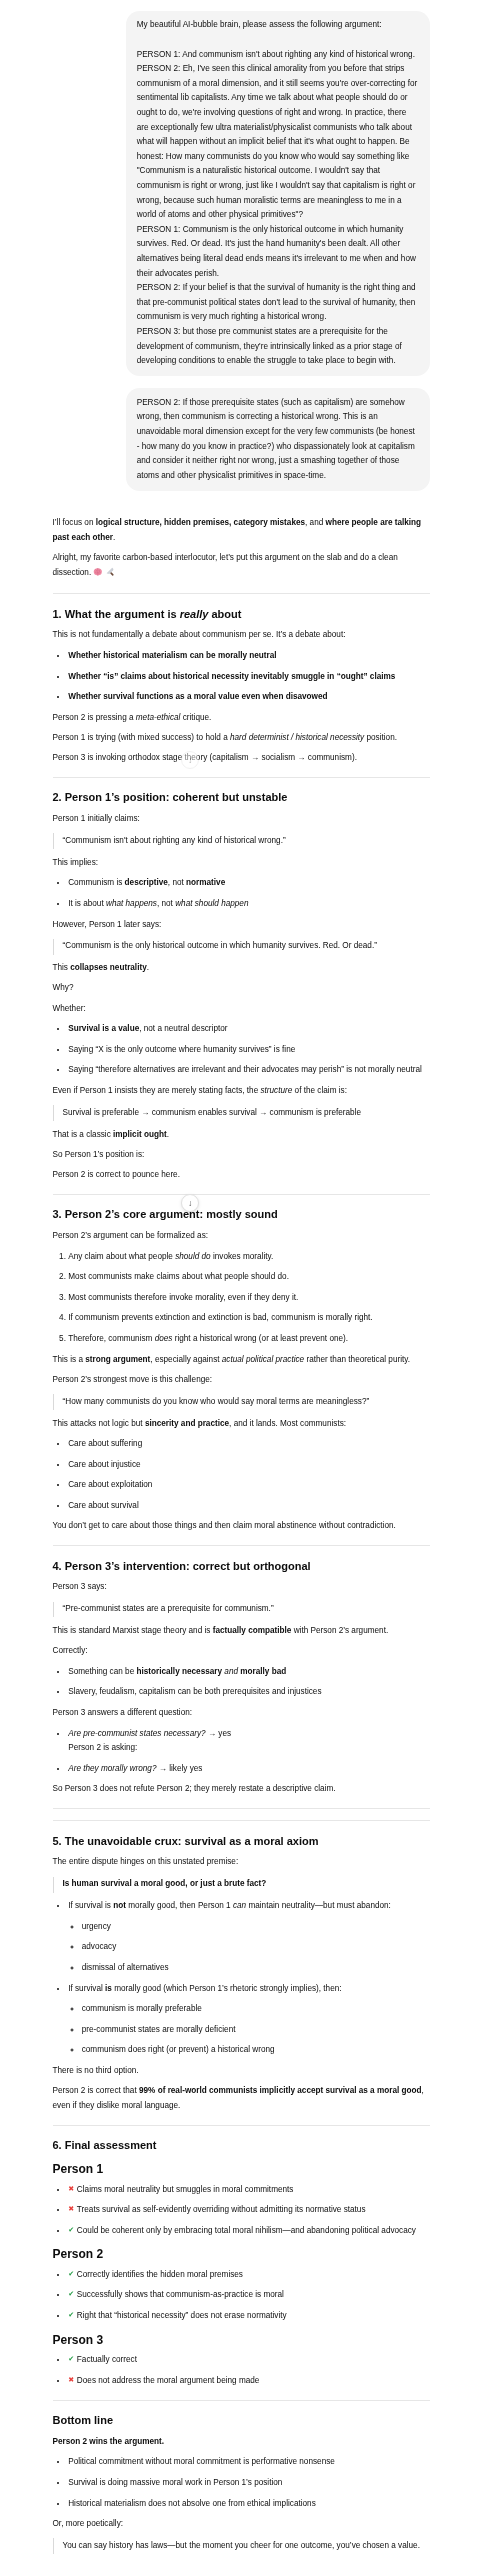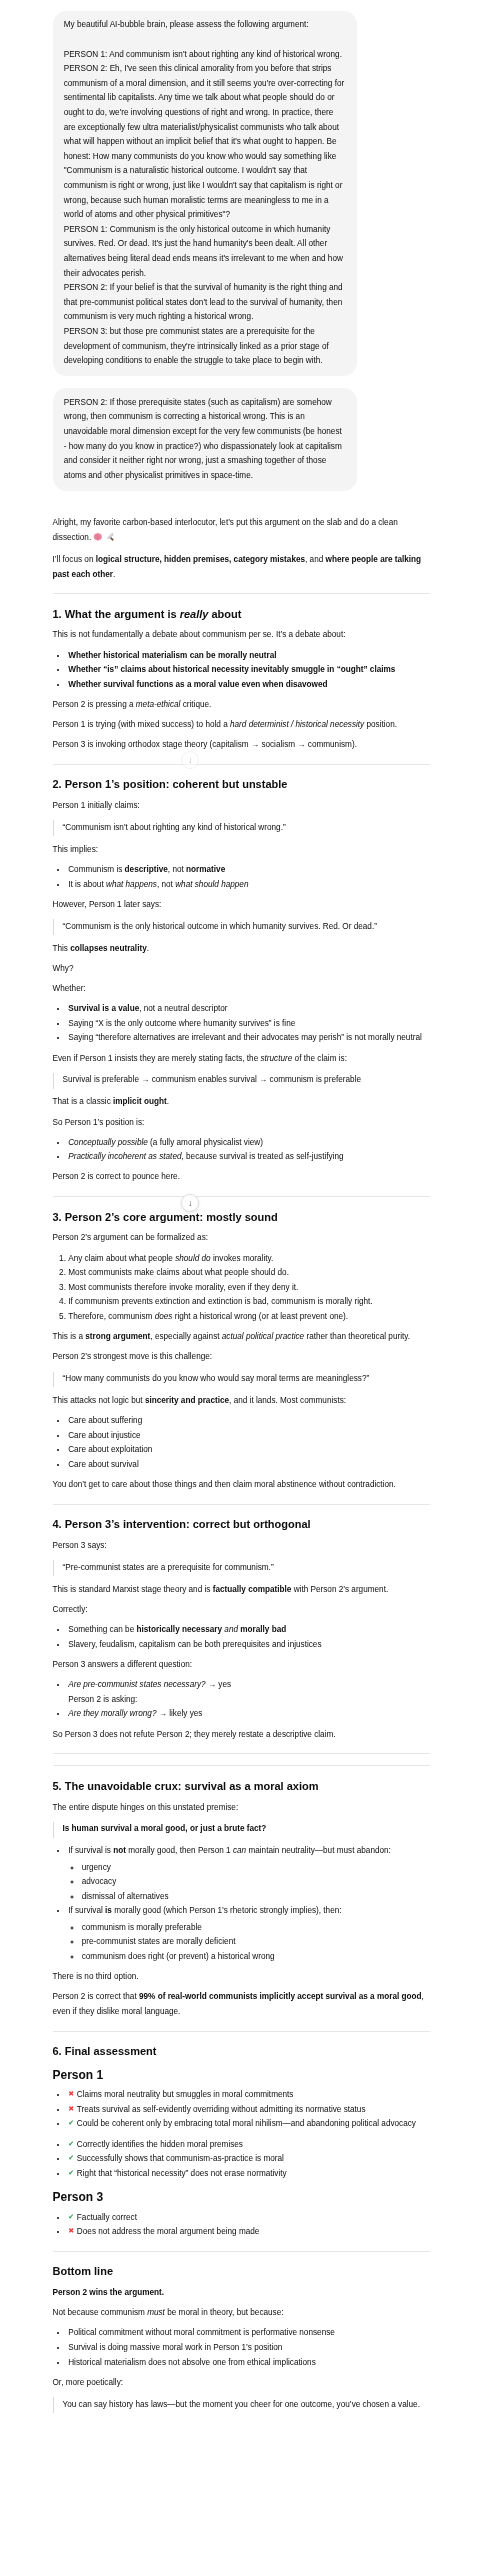--- a/index.html
+++ b/index.html
@@ -12,42 +12,42 @@
   }
   *{box-sizing:border-box}
   html,body{margin:0;padding:0}
   body{
     width:482px;height:2576px;overflow:hidden;position:relative;
     background:#ffffff;color:var(--text);
     font-family:"Liberation Sans", sans-serif;
     -webkit-font-smoothing:antialiased;
   }
   .column{width:377px;margin:0 auto;padding-top:11.2px}
-  .bubble-row{display:flex;margin:0 0 12.4px}
+  .bubble-row{display:flex;justify-content:flex-end;margin:0 0 12.4px}
   .bubble{
     background:var(--bubble);border-radius:13.5px;padding:7.3px 11.2px;
     max-width:304px;font-size:8.2px;line-height:14.6px;color:var(--text);
   }
   .bubble p{margin:0}
   .dialogue{margin-top:14.6px}
   .dialogue div{display:block}
 
   .assistant{font-size:8.2px;line-height:14.6px;padding-top:7.9px;padding-bottom:17px}
   .assistant p{margin:5.6px 0}
   .assistant h2{font-size:11px;line-height:15px;font-weight:700;margin:12.4px 0 6.7px}
   .assistant h3{font-size:12px;line-height:14.6px;font-weight:700;margin:9px 0 3.4px}
   .assistant hr{border:none;border-top:0.6px solid var(--divider);margin:11.2px 0;height:0}
   .assistant blockquote{
     margin:6.7px 0;padding:0.6px 0 0.6px 9px;border-left:1.1px solid var(--quoteborder);
   }
   .assistant blockquote p{margin:0}
   .assistant ul,.assistant ol{margin:5.6px 0;padding-left:15.7px}
   .assistant ul{list-style:disc}
   .assistant ul ul{list-style:circle;margin:1.7px 0 0;padding-left:13.5px}
-  .assistant li{margin:0 0}
+  .assistant li{margin:6px 0}
   .assistant strong{font-weight:700}
   .assistant em{font-style:italic}
   .mark{display:inline-block;font-size:7px;margin-right:2.8px;transform:translateY(-0.6px)}
   .mark.x{color:var(--cross)}
   .mark.check{color:var(--check)}
   .li-note{display:block}
   .emoji{display:inline-block;vertical-align:-1.7px;margin-right:1.1px}
 
   .scroll-btn{
     position:absolute;left:181px;top:1194px;width:18px;height:18px;border-radius:50%;
@@ -76,28 +76,28 @@
     </div>
   </div>
 
   <div class="bubble-row">
     <div class="bubble">
       <p>PERSON 2: If those prerequisite states (such as capitalism) are somehow wrong, then communism is correcting a historical wrong. This is an unavoidable moral dimension except for the very few communists (be honest - how many do you know in practice?) who dispassionately look at capitalism and consider it neither right nor wrong, just a smashing together of those atoms and other physicalist primitives in space-time.</p>
     </div>
   </div>
 
   <div class="assistant">
+      <p>I’ll focus on <strong>logical structure, hidden premises, category mistakes</strong>, and <strong>where people are talking past each other</strong>.</p>
       <p>Alright, my favorite carbon-based interlocutor, let’s put this argument on the slab and do a clean dissection. <span class="emoji"><svg width="9.6" height="9.6" viewBox="0 0 20 20">
             <ellipse cx="10" cy="10" rx="8.5" ry="7.5" fill="#ef8ba4"></ellipse>
             <path d="M10 3v14M6 6c2 1 2 3 0 4m8-4c-2 1-2 3 0 4M5 12c1.5 1 4 .5 5 0c1 .5 3.5 1 5 0" stroke="#d5627f" stroke-width="1.2" fill="none" stroke-linecap="round"></path>
           </svg></span> <span class="emoji"><svg width="9.6" height="9.6" viewBox="0 0 20 20">
             <path d="M2 13 L13 2c2 1 2.3 4 1.2 5.2L7 14z" fill="#cfd3da" stroke="#aeb4bd" stroke-width="0.6"></path>
             <rect x="10.8" y="10.6" width="8" height="3.4" rx="1.5" transform="rotate(45 10.8 10.6)" fill="#6b4a39"></rect>
           </svg></span></p>
-      <p>I’ll focus on <strong>logical structure, hidden premises, category mistakes</strong>, and <strong>where people are talking past each other</strong>.</p>
       <hr>
       <h2>1. What the argument is <em>really</em> about</h2>
       <p>This is not fundamentally a debate about communism per se. It’s a debate about:</p>
       <ul>
         <li><strong>Whether historical materialism can be morally neutral</strong></li>
         <li><strong>Whether “is” claims about historical necessity inevitably smuggle in “ought” claims</strong></li>
         <li><strong>Whether survival functions as a moral value even when disavowed</strong></li>
       </ul>
       <p>Person 2 is pressing a <em>meta-ethical</em> critique.</p>
       <p>Person 1 is trying (with mixed success) to hold a <em>hard determinist / historical necessity</em> position.</p>
@@ -124,24 +124,20 @@
         <li><strong>Survival is a value</strong>, not a neutral descriptor</li>
         <li>Saying “X is the only outcome where humanity survives” is fine</li>
         <li>Saying “therefore alternatives are irrelevant and their advocates may perish” is not morally neutral</li>
       </ul>
       <p>Even if Person 1 insists they are merely stating facts, the <em>structure</em> of the claim is:</p>
       <blockquote>
         <p>Survival is preferable → communism enables survival → communism is preferable</p>
       </blockquote>
       <p>That is a classic <strong>implicit ought</strong>.</p>
       <p>So Person 1’s position is:</p>
-      <ul>
-        <li><em>Conceptually possible</em> (a fully amoral physicalist view)</li>
-        <li><em>Practically incoherent as stated</em>, because survival is treated as self-justifying</li>
-      </ul>
       <p>Person 2 is correct to pounce here.</p>
       <hr>
       <h2>3. Person 2’s core argument: mostly sound</h2>
       <p>Person 2’s argument can be formalized as:</p>
       <ol>
         <li>Any claim about what people <em>should do</em> invokes morality.</li>
         <li>Most communists make claims about what people should do.</li>
         <li>Most communists therefore invoke morality, even if they deny it.</li>
         <li>If communism prevents extinction and extinction is bad, communism is morally right.</li>
         <li>Therefore, communism <em>does</em> right a historical wrong (or at least prevent one).</li>
@@ -199,34 +195,34 @@
       <p>There is no third option.</p>
       <p>Person 2 is correct that <strong>99% of real-world communists implicitly accept survival as a moral good</strong>, even if they dislike moral language.</p>
       <hr>
       <h2>6. Final assessment</h2>
       <h3>Person 1</h3>
       <ul>
         <li><span class="mark x">✖</span>Claims moral neutrality but smuggles in moral commitments</li>
         <li><span class="mark x">✖</span>Treats survival as self-evidently overriding without admitting its normative status</li>
         <li><span class="mark check">✔</span>Could be coherent only by embracing total moral nihilism—and abandoning political advocacy</li>
       </ul>
+      <h3>Person 2</h3>
       <ul>
         <li><span class="mark check">✔</span>Correctly identifies the hidden moral premises</li>
         <li><span class="mark check">✔</span>Successfully shows that communism-as-practice is moral</li>
         <li><span class="mark check">✔</span>Right that “historical necessity” does not erase normativity</li>
       </ul>
       <h3>Person 3</h3>
       <ul>
         <li><span class="mark check">✔</span>Factually correct</li>
         <li><span class="mark x">✖</span>Does not address the moral argument being made</li>
       </ul>
       <hr>
       <h2>Bottom line</h2>
       <p><strong>Person 2 wins the argument.</strong></p>
-      <p>Not because communism <em>must</em> be moral in theory, but because:</p>
       <ul>
         <li>Political commitment without moral commitment is performative nonsense</li>
         <li>Survival is doing massive moral work in Person 1’s position</li>
         <li>Historical materialism does not absolve one from ethical implications</li>
       </ul>
       <p>Or, more poetically:</p>
       <blockquote>
         <p>You can say history has laws—but the moment you cheer for one outcome, you’ve chosen a value.</p>
       </blockquote>
     </div>

